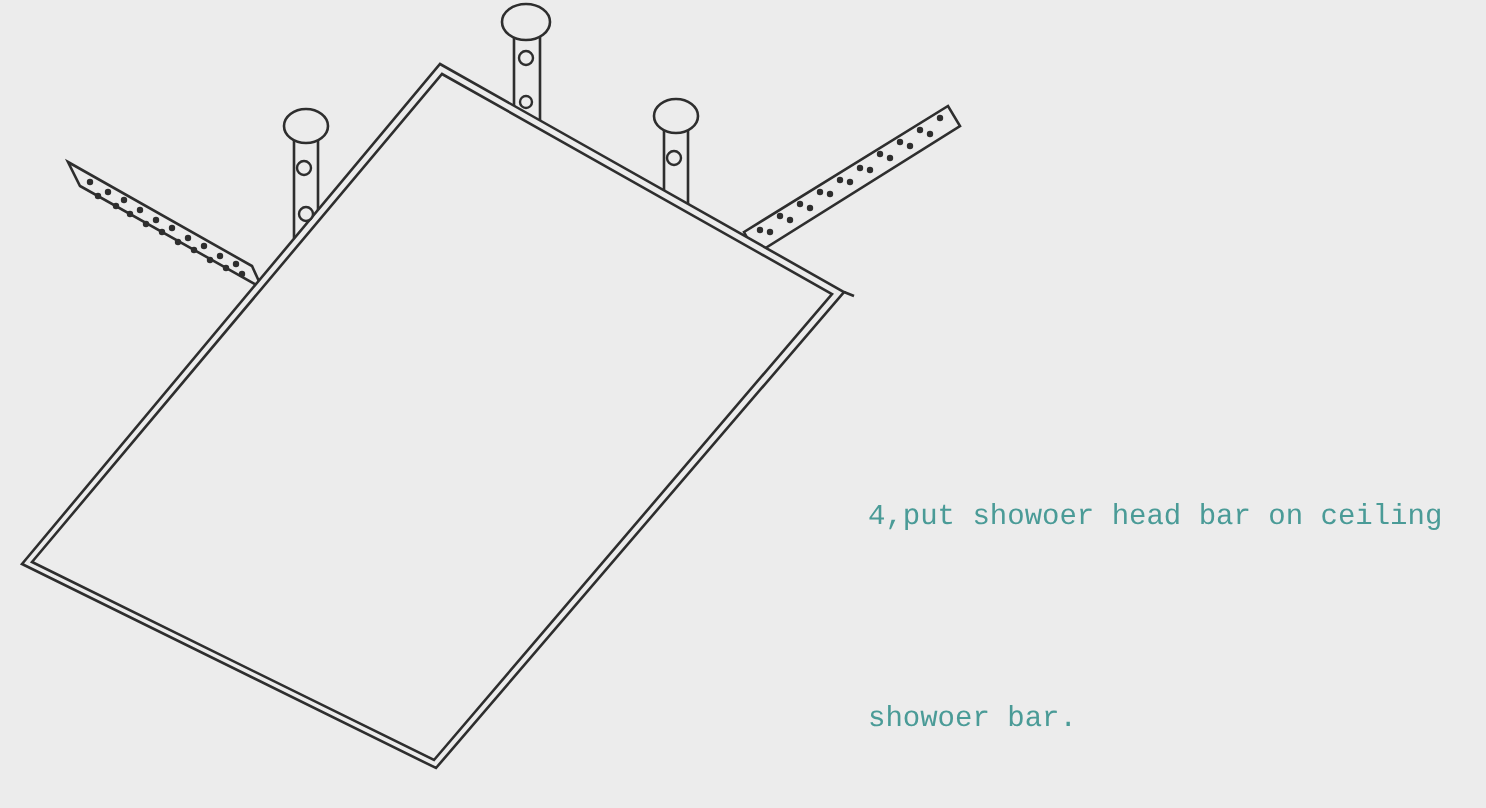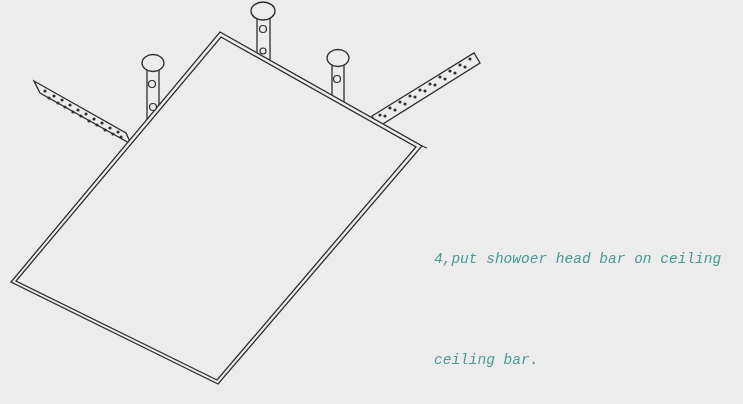--- a/index.html
+++ b/index.html
@@ -7,21 +7,21 @@
     --line:#2e2e2e;
     --text:#4a9b97;
   }
   html,body{margin:0;padding:0;}
   body{
     width:743px;height:404px;
     background:var(--background);
     font-family:"Liberation Mono","DejaVu Sans Mono",monospace;
     overflow:hidden;position:relative;
   }
-  .stage{position:absolute;inset:0;font-style:italic;}
+  .stage{position:absolute;inset:0;}
   svg{position:absolute;left:0;top:0;display:block;}
   .face{fill:var(--background);stroke:var(--line);stroke-width:1.3;}
   .ln{fill:none;stroke:var(--line);stroke-width:1.3;}
   .dot{fill:var(--line);stroke:none;}
   .hole{fill:var(--background);stroke:var(--line);stroke-width:1.2;}
   .note{
     position:absolute;left:434px;top:176px;width:305px;
     color:var(--text);font-size:14.5px;line-height:33.5px;
     letter-spacing:0;white-space:pre;
   }
@@ -109,17 +109,17 @@
     <g>
       <line class="ln" x1="332" y1="64" x2="332" y2="95"></line>
       <line class="ln" x1="344" y1="64" x2="344" y2="102"></line>
       <ellipse class="face" cx="338" cy="58" rx="11" ry="8.5"></ellipse>
       <circle class="hole" cx="337" cy="79" r="3.5"></circle>
     </g>
   </svg>
 
   <div class="note">
     <div>4,put showoer head bar on ceiling</div>
-    <div>ceiling bar.</div>
+    <div>showoer bar.</div>
     
   </div>
 
 </div>
 
 </body></html>

